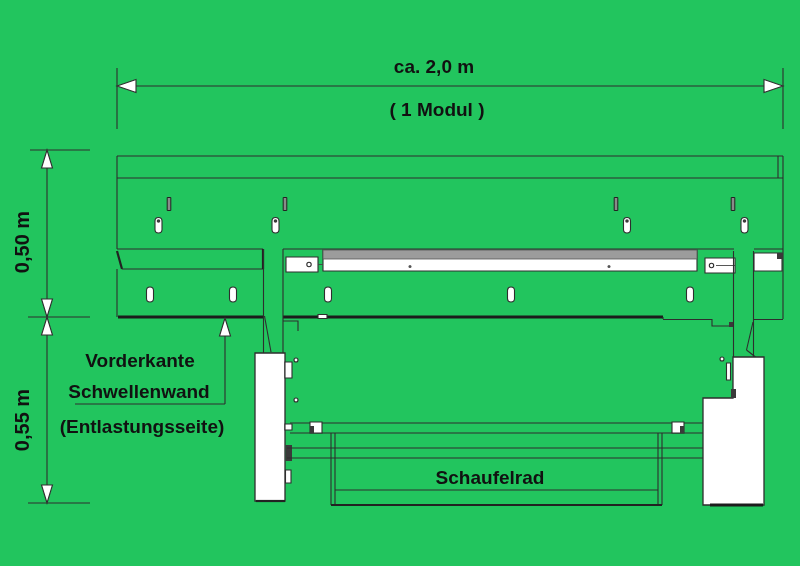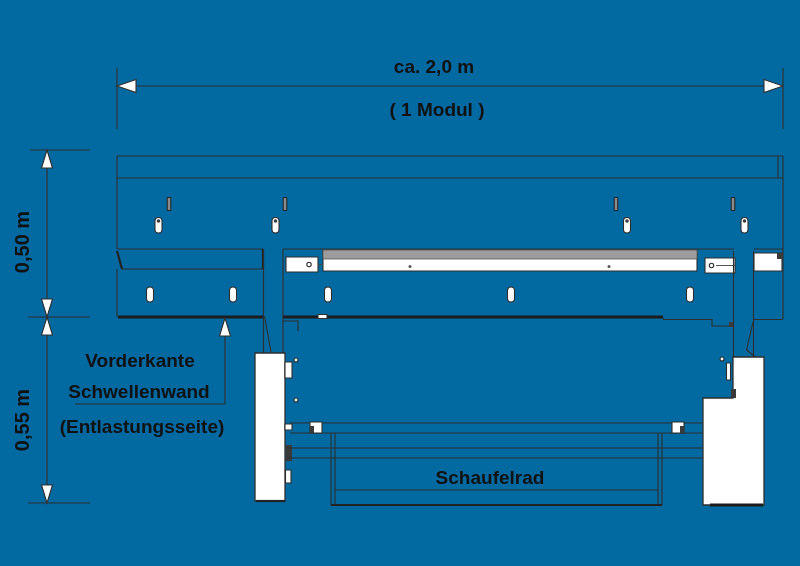--- a/index.html
+++ b/index.html
@@ -1,19 +1,19 @@
 <!DOCTYPE html>
 <html><head>
 <meta charset="utf-8">
 <style>
   html, body { margin: 0; padding: 0; background: #fff; }
   .canvas {
     position: relative;
     width: 800px; height: 566px;
-    background: #0369a1;
+    background: #22c55e;
     font-family: "Liberation Sans", sans-serif;
     overflow: hidden;
   }
   svg { position: absolute; left: 0; top: 0; }
   svg path, svg line, svg rect, svg circle, svg polygon {
     vector-effect: non-scaling-stroke;
   }
   .ln   { stroke: #2e2e2e; stroke-width: 1.1; fill: none; }
   .ln2  { stroke: #222;    stroke-width: 2.2; fill: none; }
   .ln3  { stroke: #1c1c1c; stroke-width: 3;   fill: none; }

